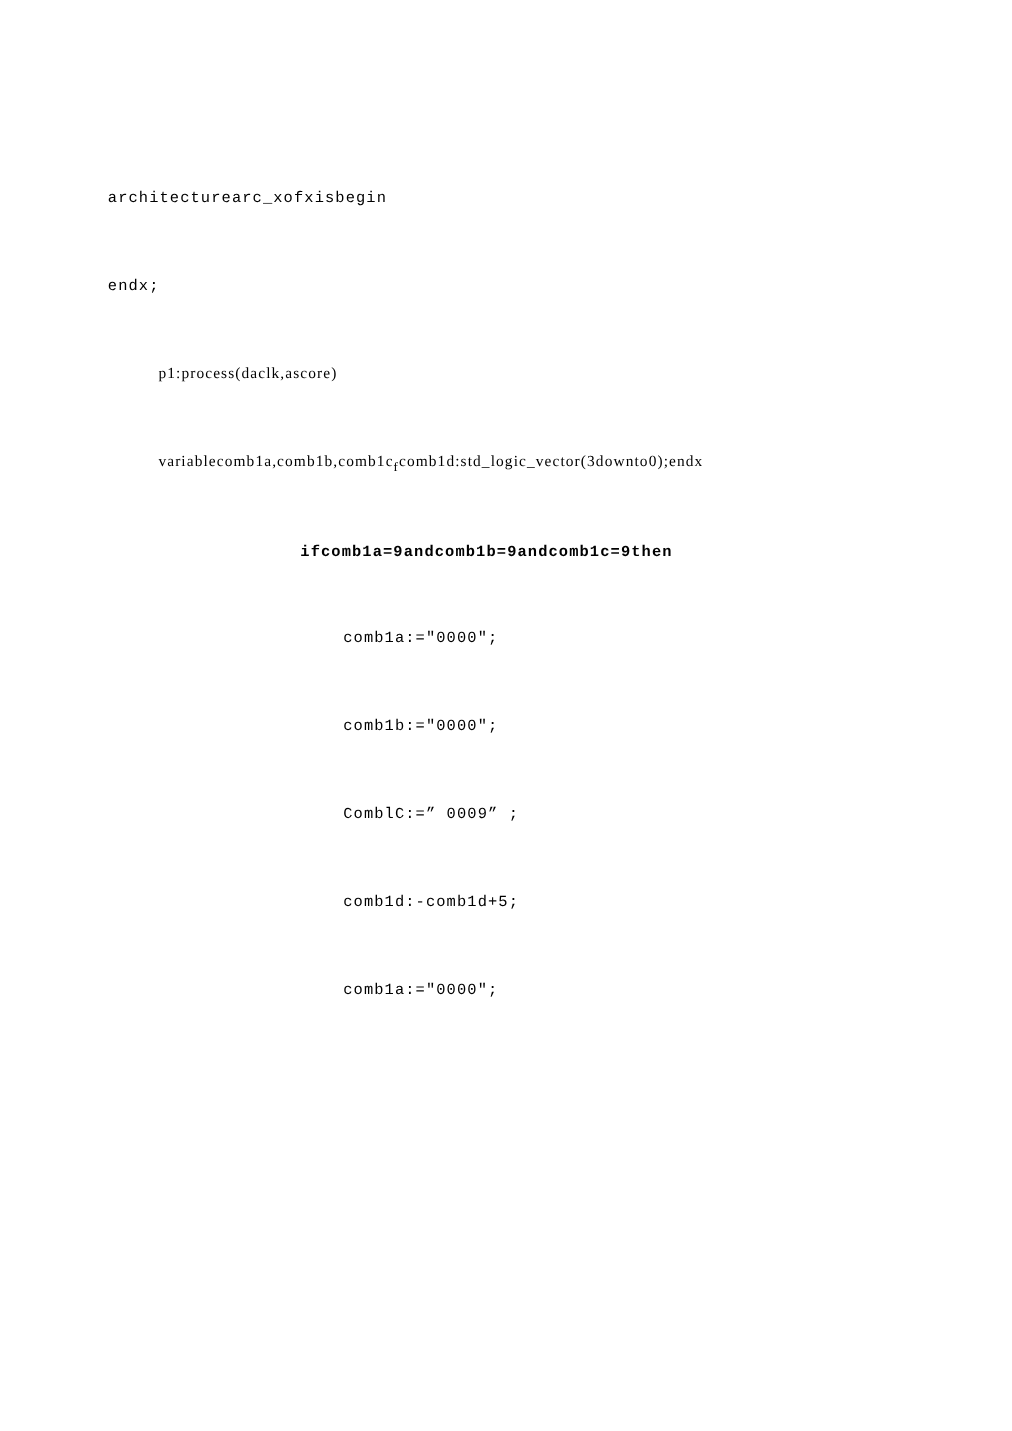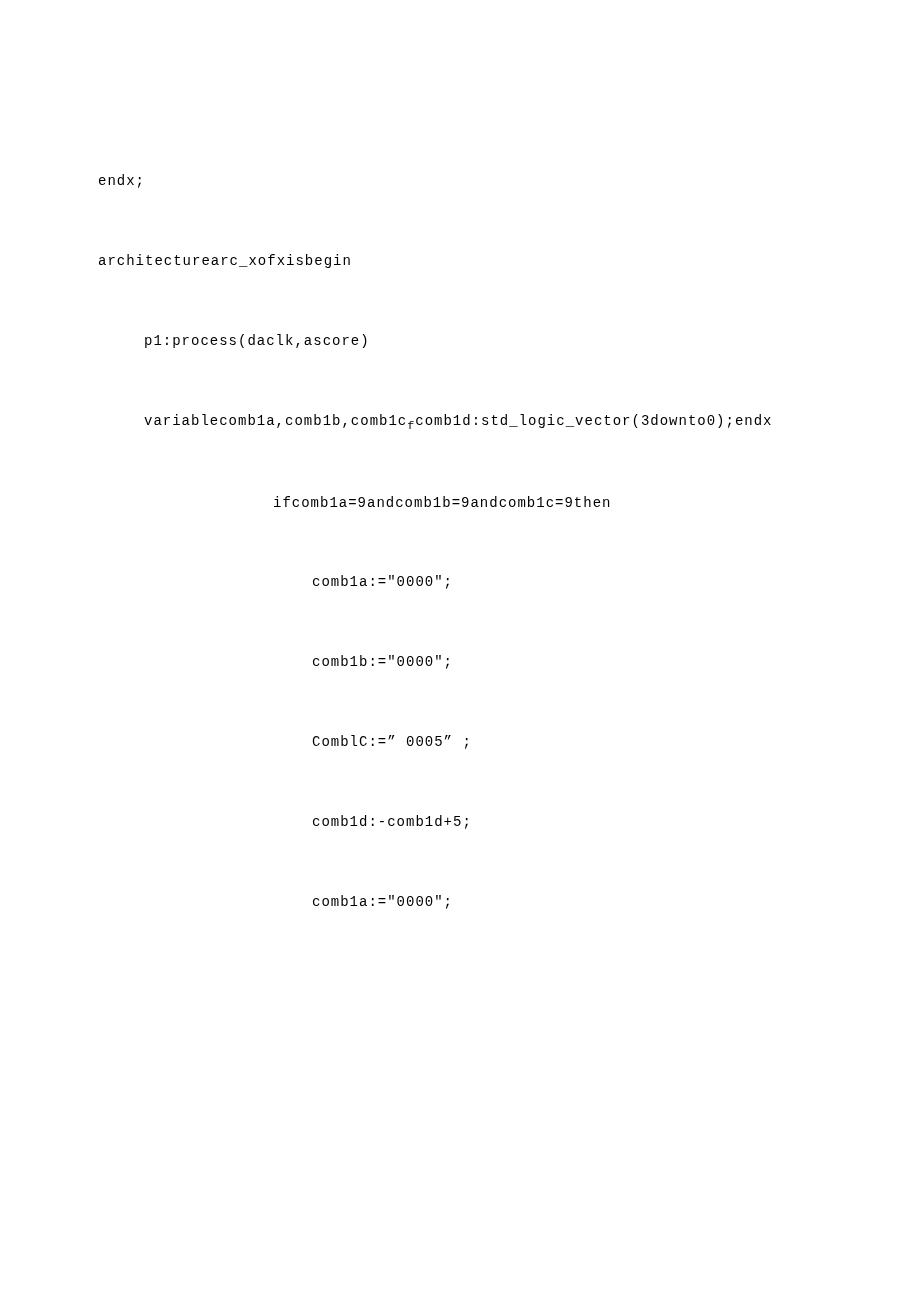--- a/index.html
+++ b/index.html
@@ -18,40 +18,40 @@
       padding: 115px 0 0 98px;
       box-sizing: border-box;
     }
     .code-block {
       white-space: pre;
       font-family: "Courier New", Courier, monospace;
     }
     .line {
       display: block;
     }
-    .indent1 { padding-left: 46px; }
+    .indent1 { padding-left: 46px; font-family: Liberation Serif, serif; }
     .indent1b { padding-left: 52px; }
     .indent2 { padding-left: 82px; }
     .indent3 { padding-left: 135px; }
-    .indent4 { padding-left: 175px; }
+    .indent4 { padding-left: 175px; font-weight: bold; }
     .indent5 { padding-left: 214px; }
   </style>
 </head>
 <body>
 
 <div class="page">
   <div class="code-block">
+    <span class="line">architecturearc_xofxisbegin</span>
     <span class="line">endx;</span>
-    <span class="line">architecturearc_xofxisbegin</span>
     <span class="line indent1">p1:process(daclk,ascore)</span>
     <span class="line indent1"><span>variablecomb1a,comb1b,comb1c</span><sub>f</sub><span>comb1d:std_logic_vector(3downto0);endx</span></span>
     <span class="line indent4">ifcomb1a=9andcomb1b=9andcomb1c=9then</span>
     <span class="line indent5">comb1a:="0000";</span>
     <span class="line indent5">comb1b:="0000";</span>
-    <span class="line indent5">ComblC:=” 0005” ;</span>
+    <span class="line indent5">ComblC:=” 0009” ;</span>
     <span class="line indent5">comb1d:-comb1d+5;</span>
     <span class="line indent5">comb1a:="0000";</span>
     
     
     
     
     
     
     
     

